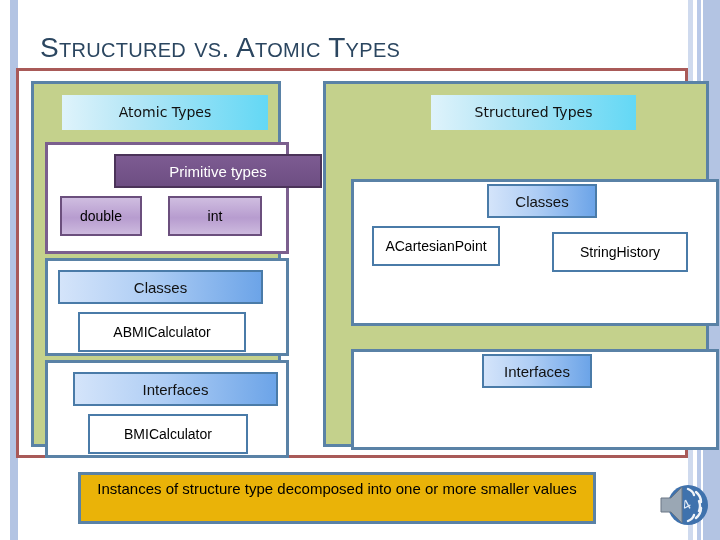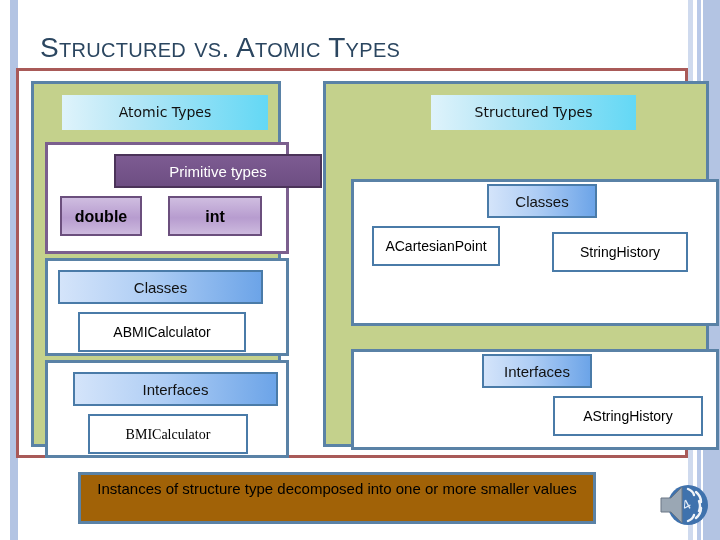--- a/index.html
+++ b/index.html
@@ -135,46 +135,46 @@
     box-sizing: border-box;
     text-align: center;
     background: #ffffff;
     border: 2px solid #4a7ba8;
     color: #000000;
     font-size: 14px;
   }
   .leaf.violet {
     border: 2px solid #6b4f7d;
     background: linear-gradient(to bottom, #cfbde0 0%, #b79ccf 55%, #cdbade 100%);
-    font-weight: bold;
-    font-size: 16px;
+    font-weight: normal;
+    font-size: 14px;
   }
 
   
   #leaf-double { left: 12px;  top: 51px; width: 82px;  height: 40px; line-height: 37px; }
   #leaf-int    { left: 120px; top: 51px; width: 94px;  height: 40px; line-height: 37px; }
   #leaf-abmi   { left: 30px;  top: 51px; width: 168px; height: 40px; line-height: 37px; }
-  #leaf-bmi    { left: 40px;  top: 51px; width: 160px; height: 40px; line-height: 37px; font-family: Liberation Serif, serif; }
+  #leaf-bmi    { left: 40px;  top: 51px; width: 160px; height: 40px; line-height: 37px; }
 
   
   #leaf-acart   { left: 18px;  top: 44px; width: 128px; height: 40px; line-height: 37px; }
   #leaf-strhist { left: 198px; top: 50px; width: 136px; height: 40px; line-height: 37px; }
   #leaf-point   { left: 33px;  top: 44px; width: 128px; height: 40px; line-height: 37px; }
   #leaf-astr    { left: 199px; top: 44px; width: 150px; height: 40px; line-height: 37px; }
 
   
   #caption {
     position: absolute;
     left: 78px;
     top: 472px;
     width: 518px;
     height: 52px;
     box-sizing: border-box;
     border: 3px solid #5a82a6;
-    background: #a16207;
+    background: #eab308;
     color: #000000;
     font-size: 15px;
     line-height: 22px;
     text-align: center;
     padding-top: 3px;
   }
 
   
   #speaker-icon {
     position: absolute;
@@ -224,21 +224,20 @@
       <div class="col-header" id="hdr-structured">Structured Types</div>
 
       <div class="panel blue" id="panel-rclasses">
         <div class="banner blue" id="banner-rclasses">Classes</div>
         <div class="leaf" id="leaf-acart">ACartesianPoint</div>
         <div class="leaf" id="leaf-strhist">StringHistory</div>
       </div>
 
       <div class="panel blue" id="panel-rifaces">
         <div class="banner blue" id="banner-rifaces">Interfaces</div>
-        <div class="leaf" id="leaf-astr">AStringHistory</div>
       </div>
     </div>
 
   </div>
 
   <div id="caption">Instances of structure type decomposed into one or more smaller values</div>
 
   <div id="speaker-icon">
     <svg width="56" height="54" viewBox="0 0 56 54" xmlns="http://www.w3.org/2000/svg">
       <circle cx="33" cy="27" r="20" fill="#3f72ad"></circle>

